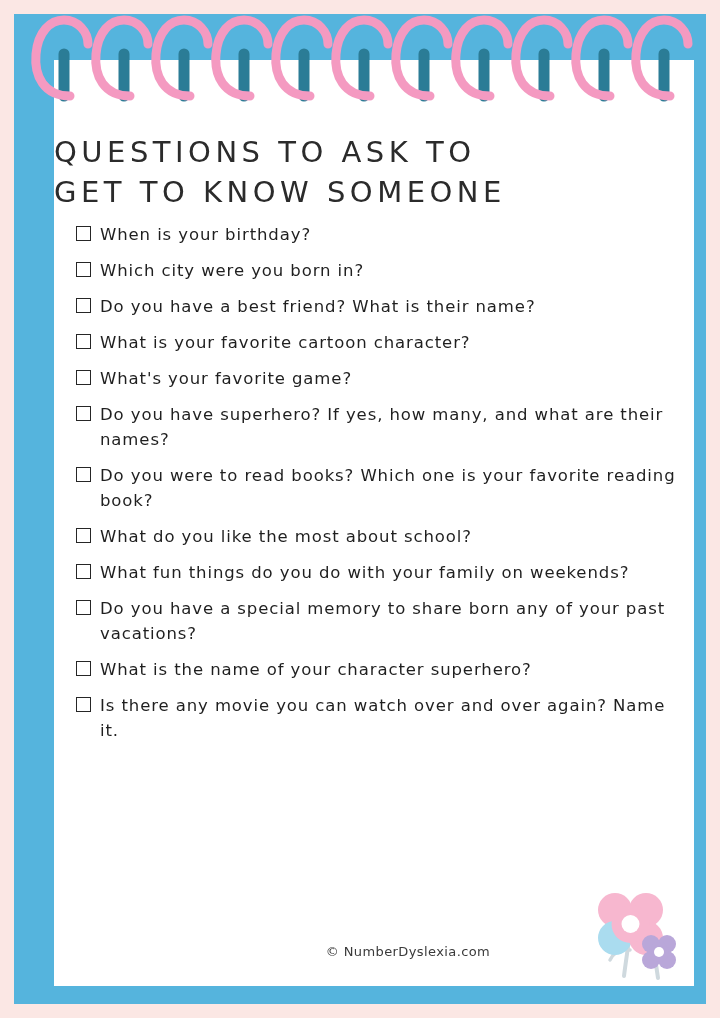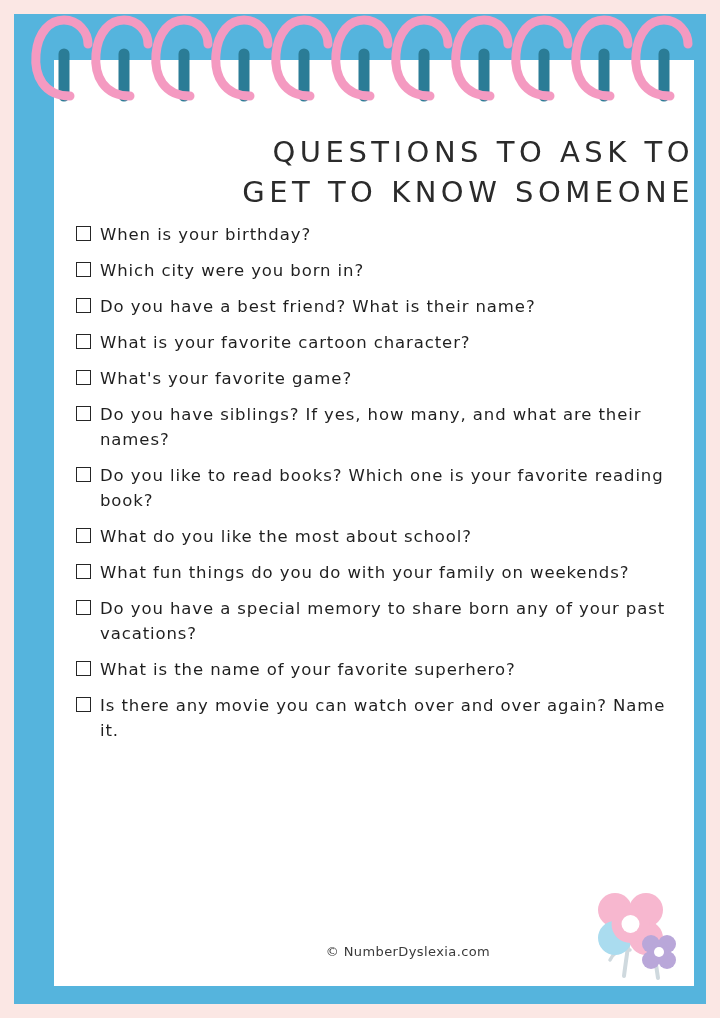--- a/index.html
+++ b/index.html
@@ -55,21 +55,21 @@
     height: 120px;
     pointer-events: none;
   }
 
   
   .title {
     position: absolute;
     left: 0;
     top: 72px;
     width: 640px;
-    text-align: right;
+    text-align: left;
     font-family: "DejaVu Sans", sans-serif;
     font-size: 29px;
     letter-spacing: 4.5px;
     color: #2b2b2b;
     line-height: 40px;
     font-weight: 400;
   }
   .title .line {
     display: block;
     white-space: nowrap;
@@ -165,46 +165,46 @@
           <span class="q-text">What is your favorite cartoon character?</span>
         </div>
 
         <div class="q-item">
           <span class="checkbox"></span>
           <span class="q-text">What's your favorite game?</span>
         </div>
 
         <div class="q-item">
           <span class="checkbox"></span>
-          <span class="q-text">Do you have siblings? If yes, how many, and what are their names?</span>
-        </div>
-
-        <div class="q-item">
-          <span class="checkbox"></span>
-          <span class="q-text">Do you like to read books? Which one is your favorite reading book?</span>
+          <span class="q-text">Do you have superhero? If yes, how many, and what are their names?</span>
+        </div>
+
+        <div class="q-item">
+          <span class="checkbox"></span>
+          <span class="q-text">Do you were to read books? Which one is your favorite reading book?</span>
         </div>
 
         <div class="q-item">
           <span class="checkbox"></span>
           <span class="q-text">What do you like the most about school?</span>
         </div>
 
         <div class="q-item">
           <span class="checkbox"></span>
           <span class="q-text">What fun things do you do with your family on weekends?</span>
         </div>
 
         <div class="q-item">
           <span class="checkbox"></span>
           <span class="q-text">Do you have a special memory to share born any of your past vacations?</span>
         </div>
 
         <div class="q-item">
           <span class="checkbox"></span>
-          <span class="q-text">What is the name of your favorite superhero?</span>
+          <span class="q-text">What is the name of your character superhero?</span>
         </div>
 
         <div class="q-item">
           <span class="checkbox"></span>
           <span class="q-text">Is there any movie you can watch over and over again? Name it.</span>
         </div>
 
       </div>
 
       <div class="credit">© NumberDyslexia.com</div>

